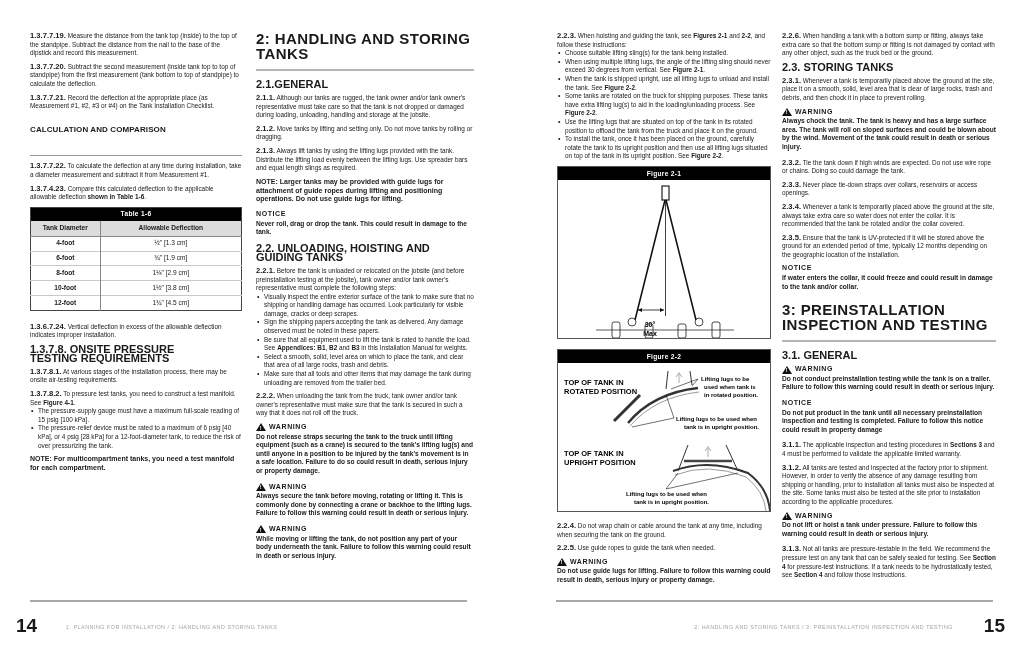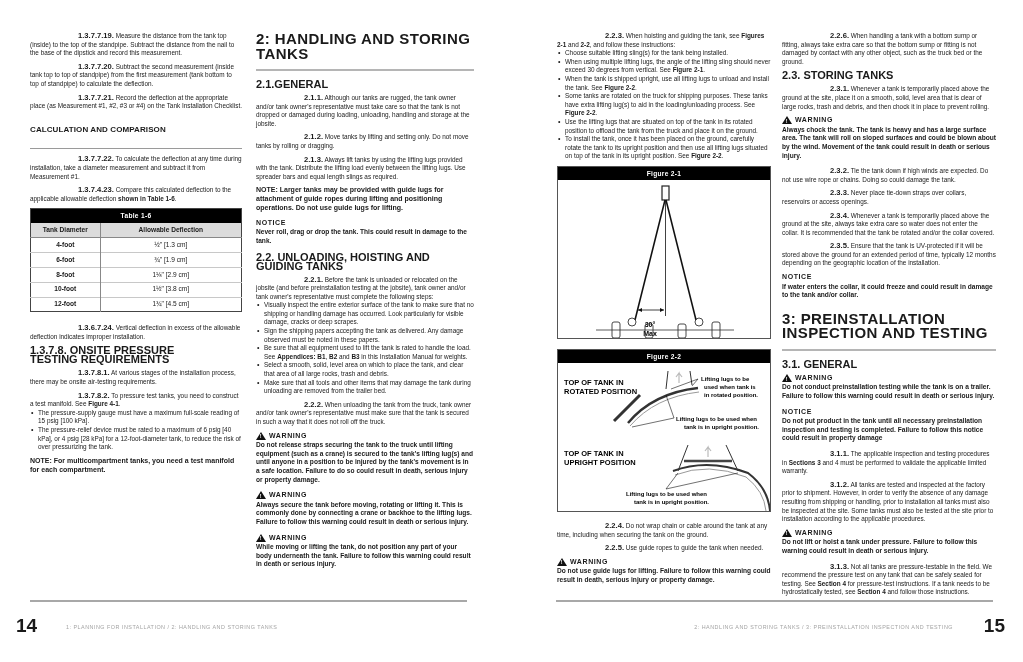--- a/index.html
+++ b/index.html
@@ -1,20 +1,20 @@
 <!DOCTYPE html>
 <html><head>
 <meta charset="utf-8">
 <style>
   * { box-sizing: border-box; margin: 0; padding: 0; }
   html, body { width: 1023px; height: 662px; background: #ffffff; overflow: hidden; }
   body { font-family: "Liberation Sans", sans-serif; color: #1a1a1a; position: relative; }
   .col { position: absolute; top: 32px; font-size: 6.4px; line-height: 8.6px; }
   .col p { margin-bottom: 5px; }
-  .num { font-weight: bold; font-size: 7.6px; margin-left: 48px; }
+  .num { font-weight: bold; font-size: 7.6px; }
   .b { font-weight: bold; }
   .sub-h { font-weight: bold; font-size: 8px; line-height: 9.6px; margin: 8px 0 6px; letter-spacing: 0.1px; }
   .sub-h-sm { font-weight: bold; font-size: 11px; line-height: 9px; margin: 4px 0 5px; }
   .big-h { font-weight: bold; font-size: 15px; line-height: 14.5px; letter-spacing: 0.4px; padding-bottom: 8px; border-bottom: 2px solid #b5b5b5; margin-bottom: 9px; }
   .note { font-weight: bold; font-size: 7px; line-height: 8.8px; margin-bottom: 6px; }
   .warn-title { font-weight: 900; font-size: 7px; letter-spacing: 0.6px; display: flex; align-items: center; gap: 3px; margin-bottom: 1px; }
   .warn-body { font-weight: bold; font-size: 6.6px; line-height: 8.6px; margin-bottom: 7px; }
   .notice-title { font-weight: 900; font-size: 7px; letter-spacing: 0.6px; margin-bottom: 1px; }
   ul { list-style: none; margin-bottom: 5px; }
   ul li { position: relative; padding-left: 8px; }
@@ -33,21 +33,21 @@
   .fig-cap { background: #000; color: #fff; font-weight: bold; font-size: 6.6px; text-align: center; height: 13px; line-height: 13px; letter-spacing: 0.3px; }
   .fig svg { display: block; }
 </style>
 </head>
 <body>
 
 <div class="col" style="left:30px; width:212px;">
   <p><span class="num">1.3.7.7.19.</span><span> Measure the distance from the tank top (inside) to the top of the standpipe. Subtract the distance from the nail to the base of the dipstick and record this measurement.</span></p>
   <p><span class="num">1.3.7.7.20.</span><span> Subtract the second measurement (inside tank top to top of standpipe) from the first measurement (tank bottom to top of standpipe) to calculate the deflection.</span></p>
   <p><span class="num">1.3.7.7.21.</span><span> Record the deflection at the appropriate place (as Measurement #1, #2, #3 or #4) on the Tank Installation Checklist.</span></p>
-  <div class="sub-h" style="margin-top:14px; padding-bottom:14px; border-bottom:1.5px solid #9a9a9a;">CALCULATION AND COMPARISON</div>
+  <div class="sub-h" style="margin-top:14px; padding-bottom:21px; border-bottom:1.5px solid #9a9a9a;">CALCULATION AND COMPARISON</div>
   <p><span class="num">1.3.7.7.22.</span><span> To calculate the deflection at any time during installation, take a diameter measurement and subtract it from Measurement #1.</span></p>
   <p><span class="num">1.3.7.4.23.</span><span> Compare this calculated deflection to the applicable allowable deflection </span><span class="b">shown in Table 1-6</span><span>.</span></p>
 
   <table class="dt">
     <thead>
       <tr>
           <th class="cap" colspan="2">Table 1-6</th>
         </tr>
       <tr>
         <th class="hd">Tank Diameter</th>

